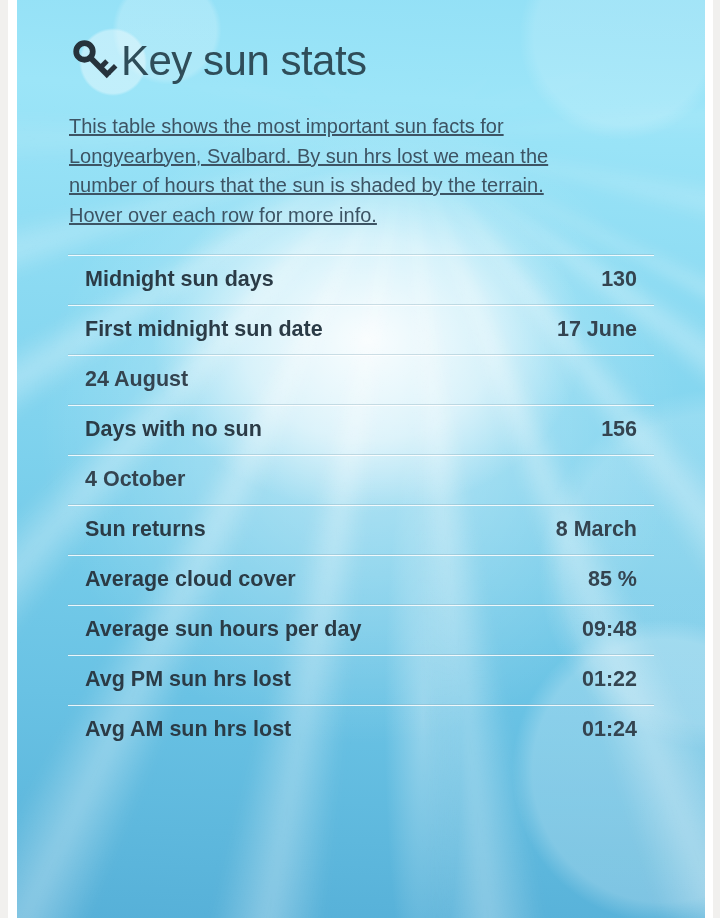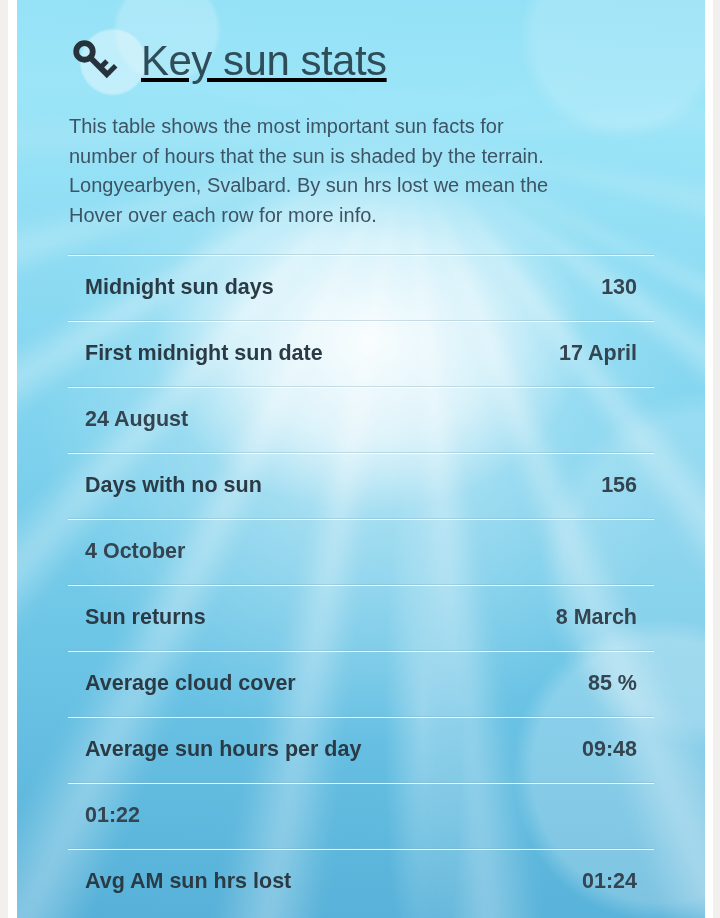--- a/index.html
+++ b/index.html
@@ -42,45 +42,43 @@
     -webkit-mask-image: linear-gradient(180deg, rgba(0,0,0,0) 90px, #000 320px);
     mask-image: linear-gradient(180deg, rgba(0,0,0,0) 90px, #000 320px);
     pointer-events: none;
   }
   .content { position: relative; z-index: 2; }
 
   .card-header {
     display: flex;
     align-items: center;
     margin: 34px 0 0 50px;
-    gap: 20px;
-    text-decoration: underline;
   }
   .icon-wrap { width: 54px; height: 54px; display: flex; align-items: center; justify-content: center; }
   .page-title {
     font-size: 42px;
     font-weight: 300;
     letter-spacing: -0.5px;
     color: #2f4d59;
   }
 
   .description {
     margin: 24px 0 0 52px;
     font-size: 20px;
     line-height: 29.5px;
     color: #3d5464;
+    text-decoration: underline;
   }
 
   .stats-table { margin: 24px 51px 0 51px; }
   .stat-row {
-    height: 66px;
+    height: 50px;
     display: flex;
-    align-items: center;
     justify-content: space-between;
-    padding: 0 17px;
+    padding: 12px 17px;
     border-top: 1px solid rgba(138,174,189,0.38);
     box-shadow: inset 0 1px 0 rgba(255,255,255,0.85);
     cursor: default;
   }
   .stat-label {
     font-size: 21.5px;
     font-weight: 700;
     color: #2b3b46;
   }
   .stat-value {
@@ -111,33 +109,33 @@
 
             <rect x="42.8" y="13.5" width="5.2" height="11"></rect>
           </g>
         </svg>
       </div>
       <h1 class="page-title">Key sun stats</h1>
     </div>
 
     <div class="description">
       <div>This table shows the most important sun facts for</div>
+      <div>Longyearbyen, Svalbard. By sun hrs lost we mean the</div>
       <div>number of hours that the sun is shaded by the terrain.</div>
-      <div>Longyearbyen, Svalbard. By sun hrs lost we mean the</div>
       <div>Hover over each row for more info.</div>
     </div>
 
     <div class="stats-table">
       <div class="stat-row">
         <span class="stat-label">Midnight sun days</span>
         <span class="stat-value">130</span>
       </div>
       <div class="stat-row">
         <span class="stat-label">First midnight sun date</span>
-        <span class="stat-value">17 April</span>
+        <span class="stat-value">17 June</span>
       </div>
       <div class="stat-row">
         <span class="stat-value">24 August</span>
       </div>
       <div class="stat-row">
         <span class="stat-label">Days with no sun</span>
         <span class="stat-value">156</span>
       </div>
       <div class="stat-row">
         <span class="stat-value">4 October</span>
@@ -148,20 +146,21 @@
       </div>
       <div class="stat-row">
         <span class="stat-label">Average cloud cover</span>
         <span class="stat-value">85 %</span>
       </div>
       <div class="stat-row">
         <span class="stat-label">Average sun hours per day</span>
         <span class="stat-value">09:48</span>
       </div>
       <div class="stat-row">
+        <span class="stat-label">Avg PM sun hrs lost</span>
         <span class="stat-value">01:22</span>
       </div>
       <div class="stat-row">
         <span class="stat-label">Avg AM sun hrs lost</span>
         <span class="stat-value">01:24</span>
       </div>
     </div>
   </div>
 </div>
 

